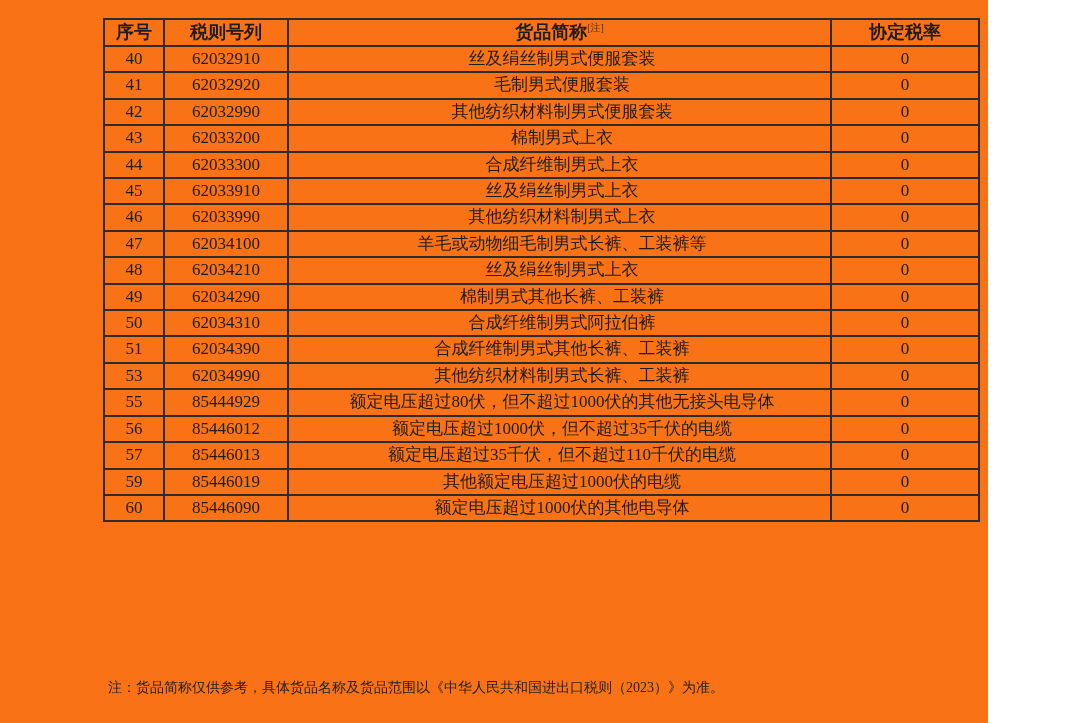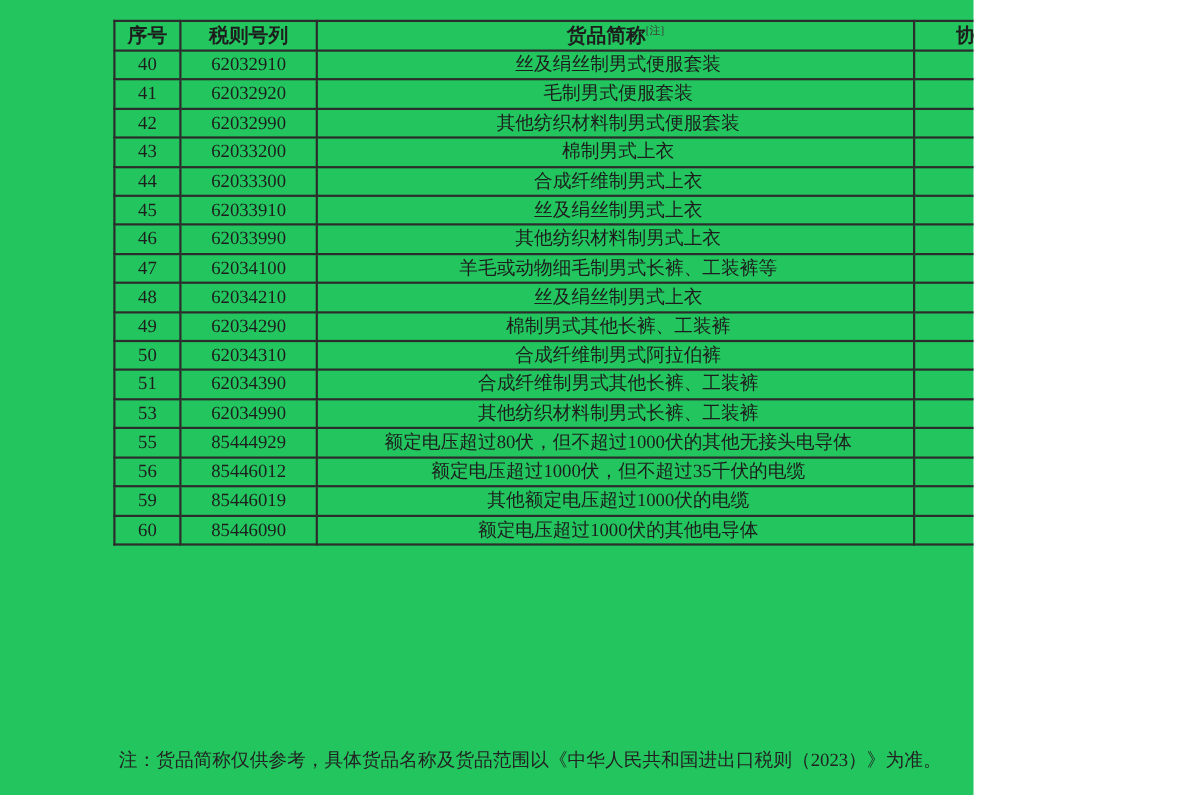--- a/index.html
+++ b/index.html
@@ -2,23 +2,23 @@
 <html><head>
 <meta charset="utf-8">
 <style>
   html, body {
     margin: 0;
     padding: 0;
     background: #ffffff;
   }
   .page {
     position: relative;
-    width: 885px;
+    width: 988px;
     height: 723px;
-    background: #22c55e;
+    background: #f97316;
     font-family: "Liberation Serif", "DejaVu Serif", serif;
     color: #1d1d1d;
     overflow: hidden;
   }
   table.tariff-table {
     position: absolute;
     left: 103px;
     top: 18px;
     width: 875px;
     border-collapse: collapse;
@@ -55,21 +55,21 @@
     font-weight: normal;
     color: #3a3a3a;
     vertical-align: super;
     line-height: 0;
   }
   .footnote {
     position: absolute;
     left: 108px;
     top: 679px;
     margin: 0;
-    font-size: 17px;
+    font-size: 14px;
     color: #222222;
     white-space: nowrap;
   }
 </style>
 </head>
 <body>
 
 <div class="page">
 
   <table class="tariff-table">
@@ -172,20 +172,26 @@
           <td class="col-name">额定电压超过80伏，但不超过1000伏的其他无接头电导体</td>
           <td class="col-rate">0</td>
         </tr>
         <tr>
           <td class="col-no">56</td>
           <td class="col-code">85446012</td>
           <td class="col-name">额定电压超过1000伏，但不超过35千伏的电缆</td>
           <td class="col-rate">0</td>
         </tr>
         <tr>
+          <td class="col-no">57</td>
+          <td class="col-code">85446013</td>
+          <td class="col-name">额定电压超过35千伏，但不超过110千伏的电缆</td>
+          <td class="col-rate">0</td>
+        </tr>
+        <tr>
           <td class="col-no">59</td>
           <td class="col-code">85446019</td>
           <td class="col-name">其他额定电压超过1000伏的电缆</td>
           <td class="col-rate">0</td>
         </tr>
         <tr>
           <td class="col-no">60</td>
           <td class="col-code">85446090</td>
           <td class="col-name">额定电压超过1000伏的其他电导体</td>
           <td class="col-rate">0</td>

